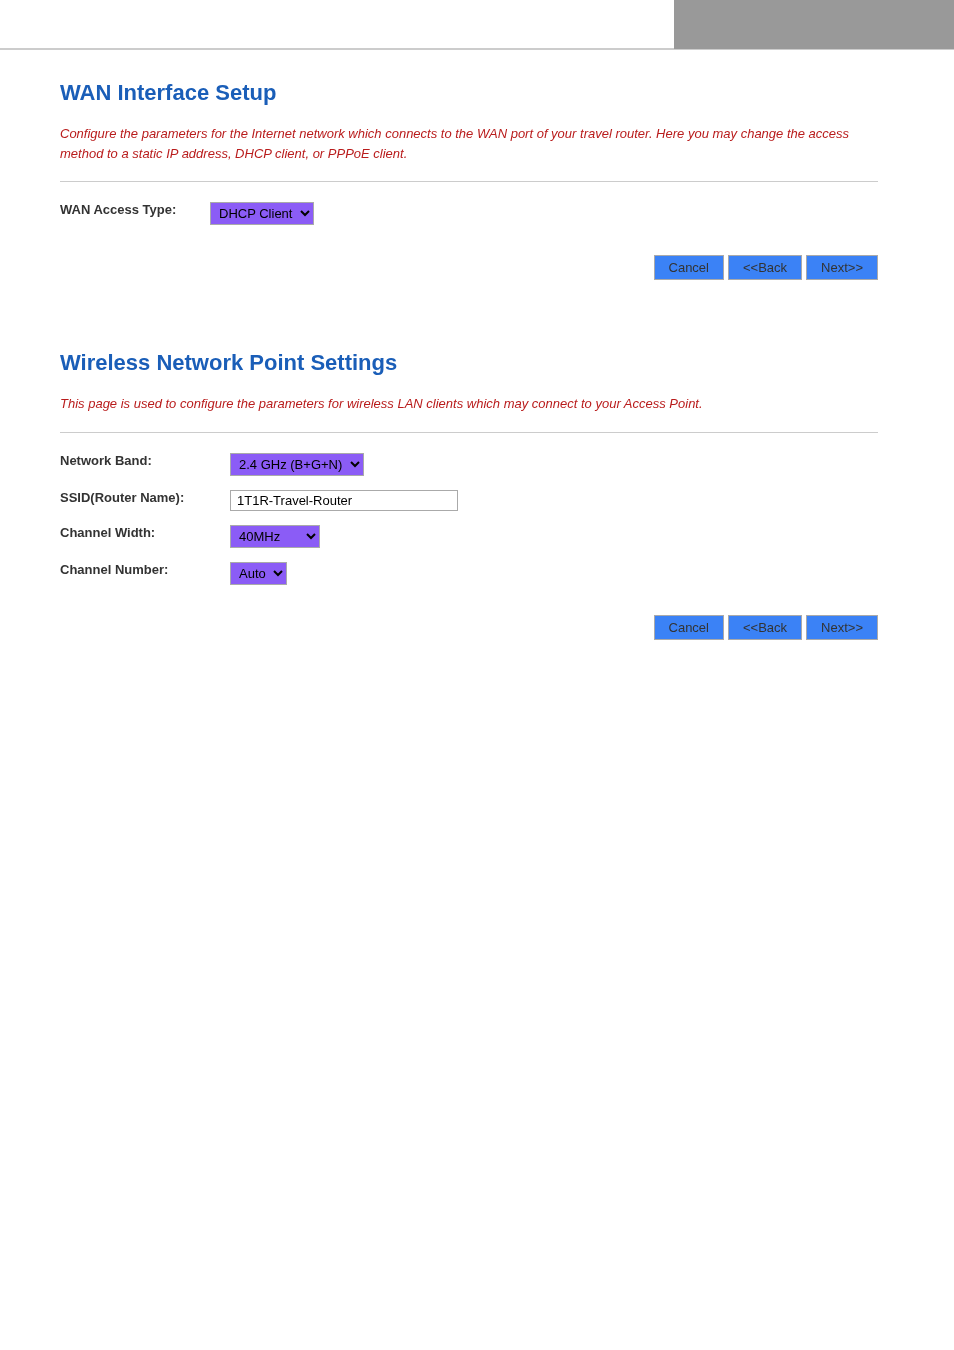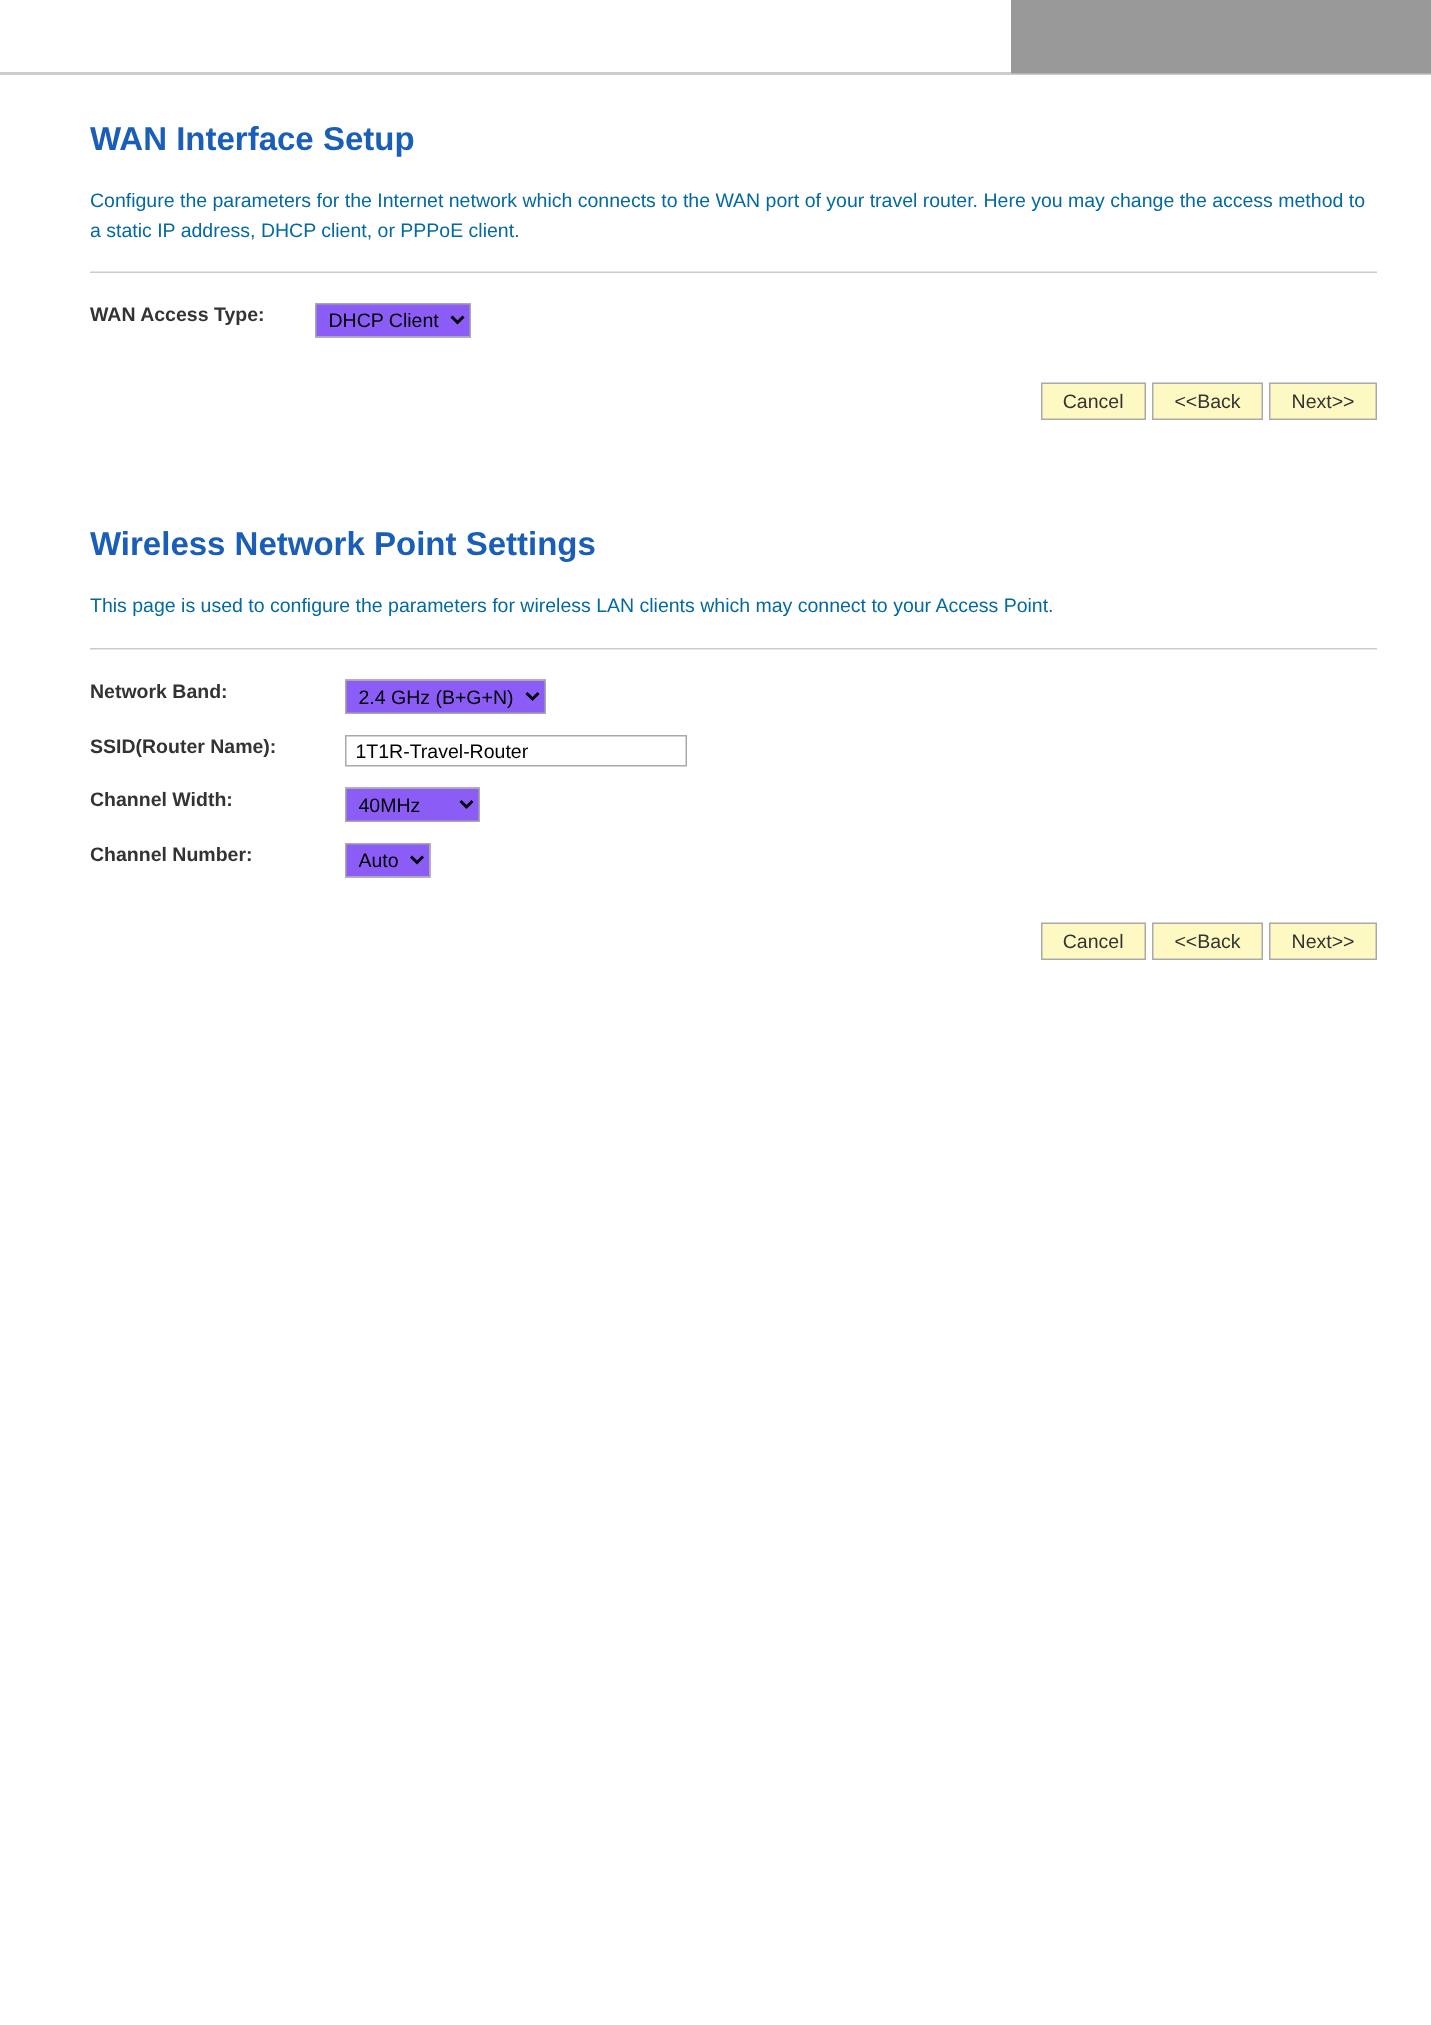--- a/index.html
+++ b/index.html
@@ -27,35 +27,36 @@
       padding-right: 0;
     }
 
     .header-right-block {
       width: 280px;
       height: 50px;
       background: #999;
     }
 
     .page-section {
-      padding: 30px 36px 40px 60px;
+      padding: 30px 76px 40px 60px;
     }
 
     .section-title {
       font-size: 22px;
       font-weight: bold;
       color: #1a5eb8;
       margin-bottom: 18px;
     }
 
     .section-description {
       font-size: 13px;
-      color: #0369a1;
+      color: #b91c1c;
       line-height: 1.5;
       margin-bottom: 18px;
+      font-style: italic;
     }
 
     .divider {
       border: none;
       border-top: 1px solid #ccc;
       margin-bottom: 20px;
     }
 
     .form-row {
       display: flex;
@@ -91,21 +92,21 @@
 
     .button-row {
       display: flex;
       justify-content: flex-end;
       margin-top: 30px;
       gap: 4px;
     }
 
     button {
       border: 1px solid #aaa;
-      background: #fef9c3;
+      background: #3b82f6;
       padding: 4px 14px;
       font-size: 13px;
       cursor: pointer;
       color: #333;
     }
 
     .checkbox-row {
       display: flex;
       align-items: center;
       margin-bottom: 14px;

